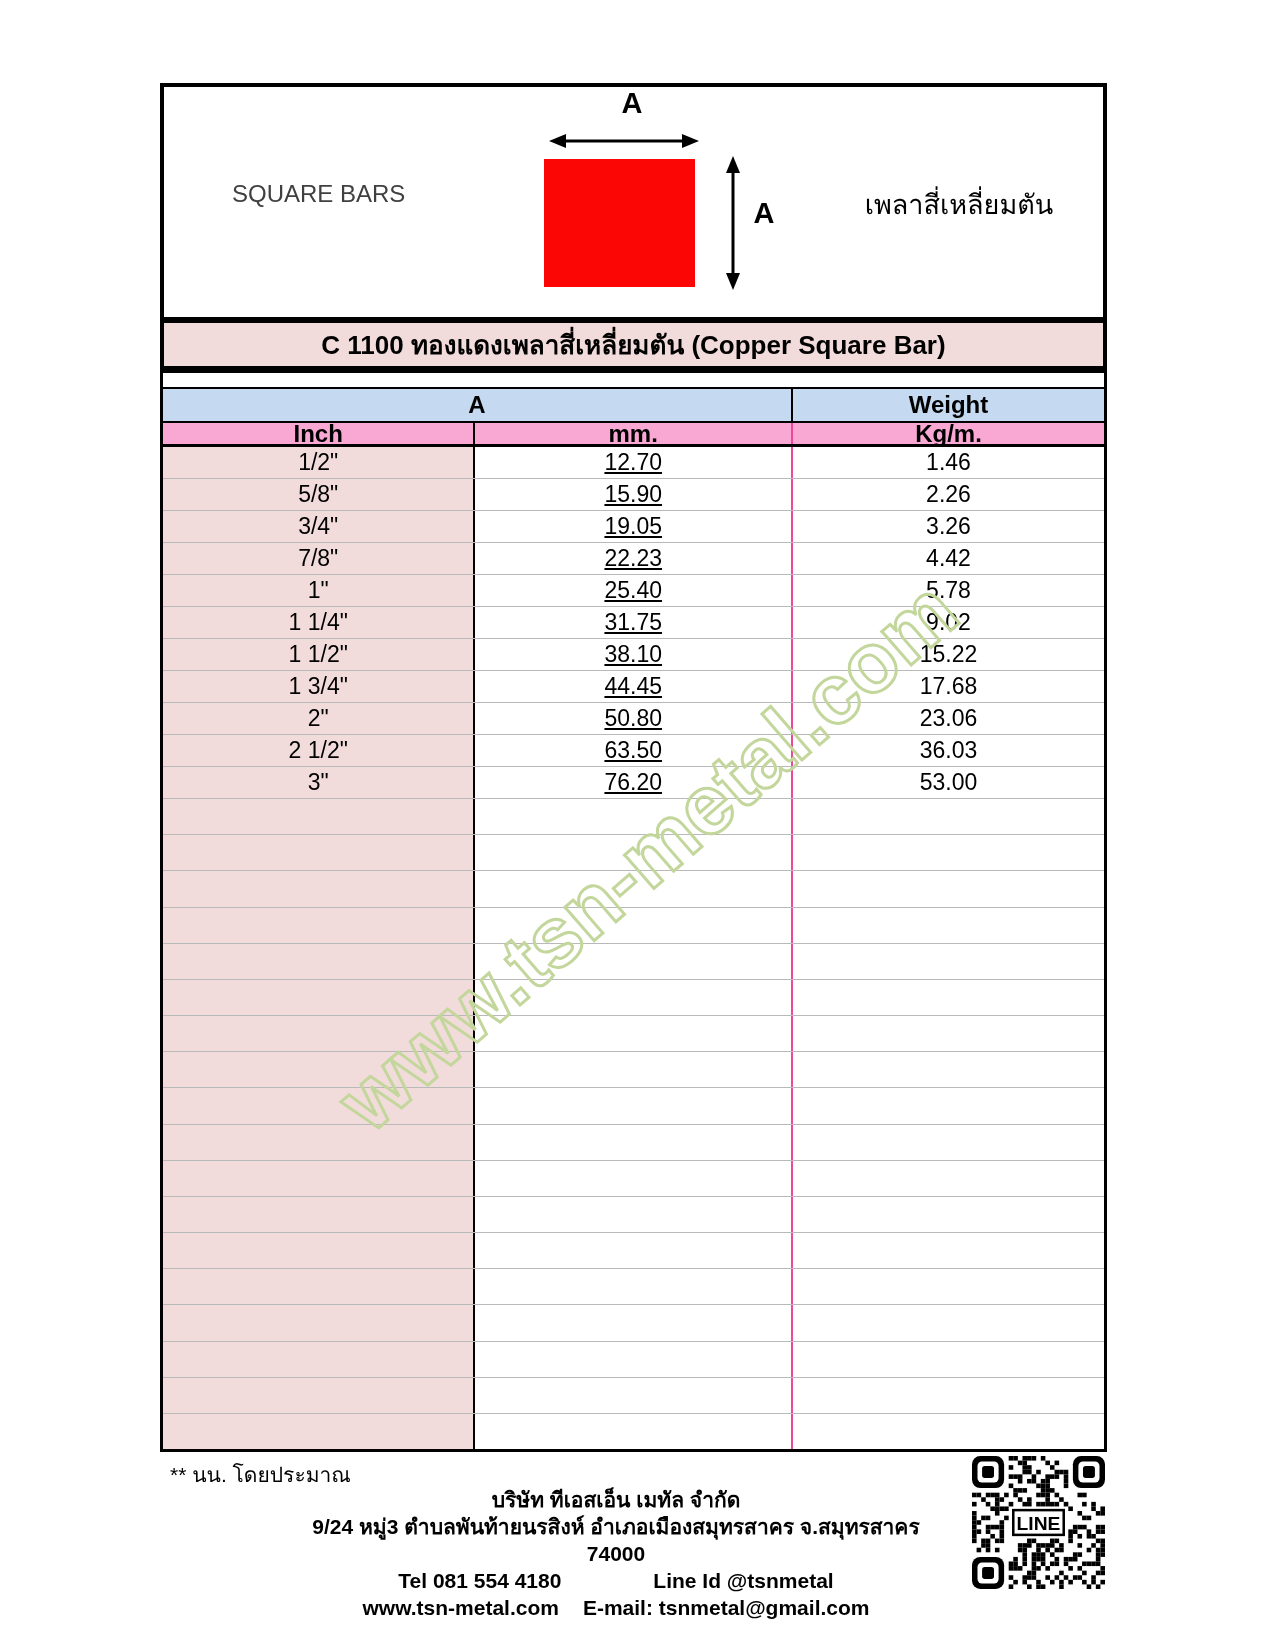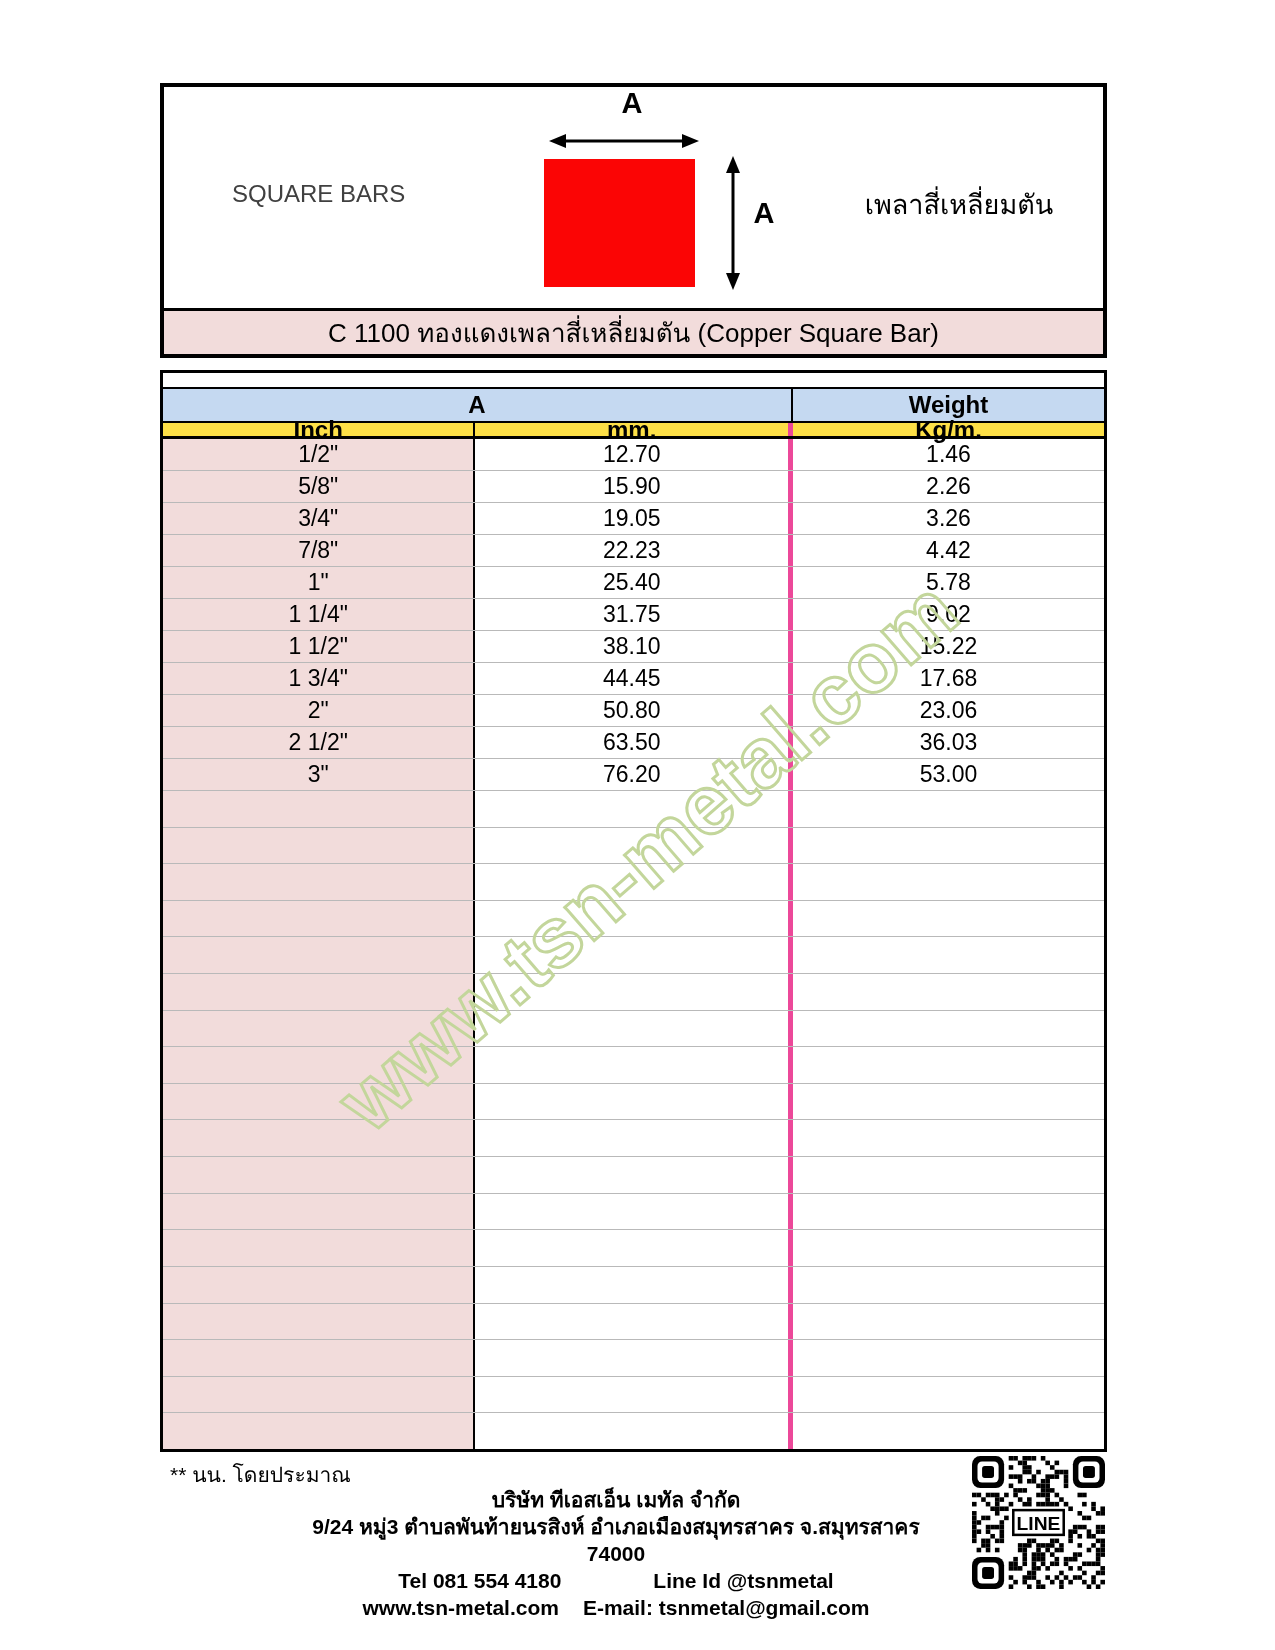--- a/index.html
+++ b/index.html
@@ -13,37 +13,37 @@
   .red-square { position:absolute; left:380px; top:72px; width:151px; height:128px; background:#fb0505; }
   .dim-a-top { position:absolute; left:448px; top:0px; width:40px; text-align:center;
     font-size:29px; font-weight:bold; }
   .h-arrow { position:absolute; left:384px; top:44px; }
   .v-arrow { position:absolute; left:559px; top:68px; }
   .dim-a-side { position:absolute; left:582px; top:110px; width:36px; text-align:center;
     font-size:29px; font-weight:bold; }
   .th-label { position:absolute; left:660px; top:96px; width:270px; text-align:center; font-size:27px; }
 
   
-  .title-bar { position:absolute; left:160px; top:308px; width:947px; height:50px;
+  .title-bar { position:absolute; left:160px; top:320px; width:947px; height:50px;
     border:4px solid #000; border-top-width:3px; background:#F2DCDB;
     display:flex; align-items:center; justify-content:center;
-    font-size:26px; font-weight:normal; }
+    font-size:26px; font-weight:bold; }
 
   
   .table-frame { position:absolute; left:160px; top:370px; width:947px; height:1082px;
     border:3px solid #000; background:#fff; display:flex; flex-direction:column; }
   .gap-row { height:16px; border-bottom:2px solid #000; background:#fff; }
   .hrow1 { display:flex; height:34px; border-bottom:2px solid #000; background:#C5D9F1; }
   .hrow1 .cA { width:66.95%; border-right:2px solid #000; }
   .hrow1 .cW { flex:1; }
-  .hrow2 { display:flex; height:16px; border-bottom:3px solid #000; background:#fde047; }
+  .hrow2 { display:flex; height:24px; border-bottom:3px solid #000; background:#f9a8d4; }
   .hcell { display:flex; align-items:center; justify-content:center;
     font-size:24px; font-weight:bold; }
   .c1 { width:33.2%; border-right:2px solid #000; }
-  .c2 { width:33.75%; border-right:5px solid #ec4899; }
+  .c2 { width:33.75%; border-right:2px solid #ec4899;text-decoration:underline; }
   .c3 { flex:1; }
   .drow { display:flex; height:32px; border-bottom:1px solid #b9b9b9; }
   .erow { display:flex; flex:1; border-bottom:1px solid #b9b9b9; }
   .erow:last-child { border-bottom:none; }
   .dcell { display:flex; align-items:center; justify-content:center; font-size:23px; color:#000; }
   .inch-bg { background:#F2DCDB; }
 
   
   .watermark { position:absolute; left:648px; top:856px; z-index:5;
     transform:translate(-50%,-50%) rotate(-41deg);

